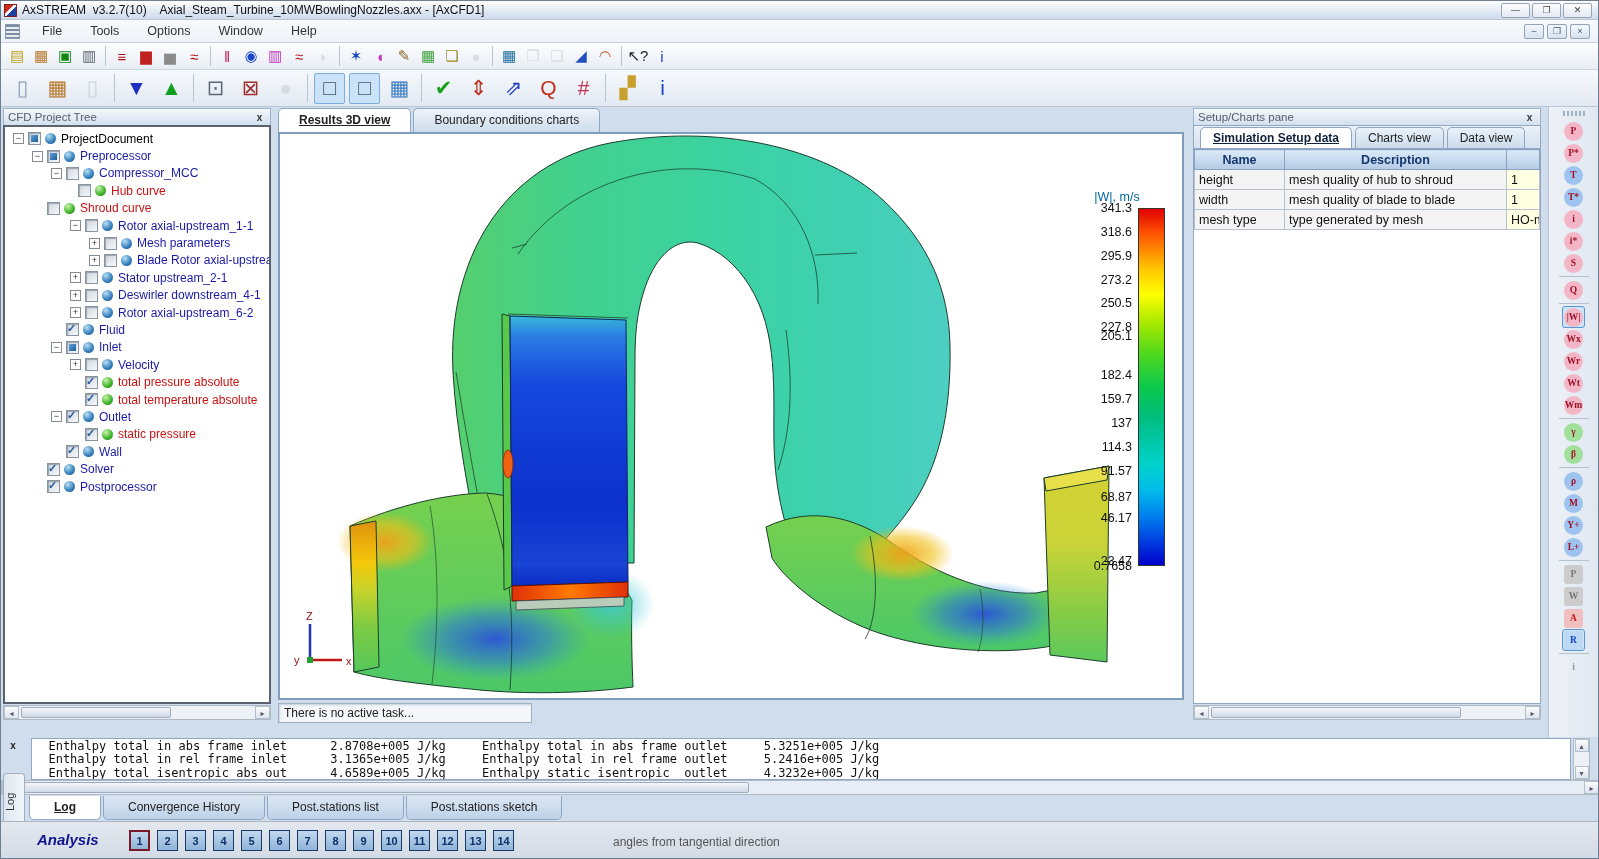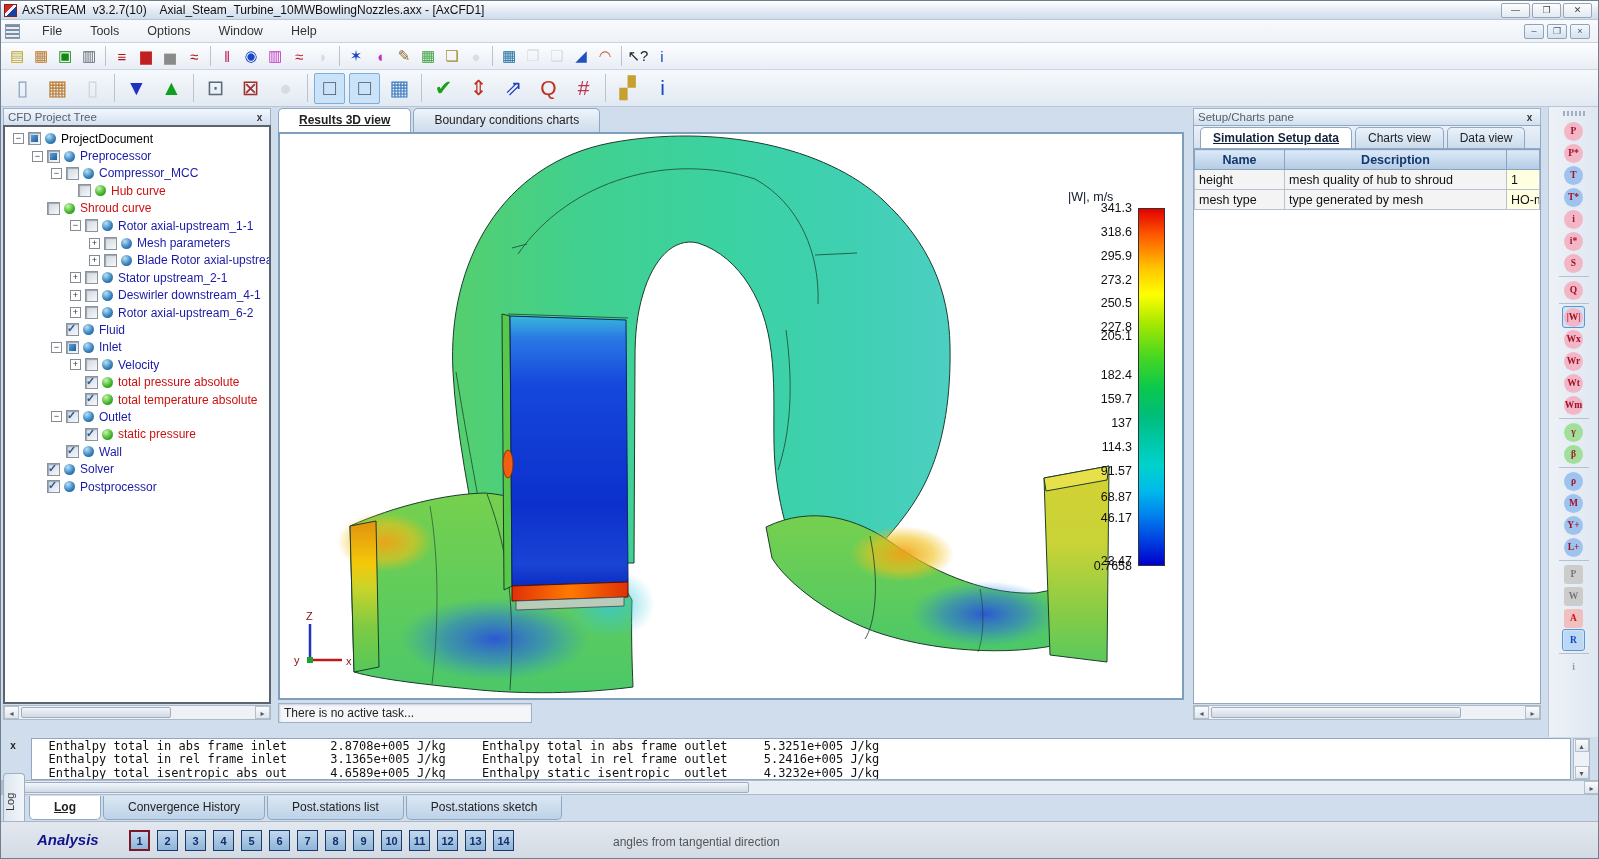--- a/index.html
+++ b/index.html
@@ -52,21 +52,21 @@
   .scroll-thumb{height:11px;background:linear-gradient(#f3f6fa,#cfd9e6);border:1px solid #9fadbe;border-radius:2px;margin:0 2px;}
 
   
   .center-tabs{position:absolute;left:277px;top:106px;height:25px;display:flex;align-items:flex-end;}
   .ctab{height:24px;padding:4px 20px 0 20px;font-size:12px;color:#222;background:linear-gradient(#eef4fb,#cddcec);border:1px solid #8fa7c0;border-bottom:none;border-radius:5px 5px 0 0;margin-right:2px;}
   .ctab.active{background:#fff;font-weight:bold;text-decoration:underline;}
   .viewport{position:absolute;left:277px;top:131px;width:906px;height:568px;background:#fff;border:2px solid #7f9dbd;overflow:hidden;}
   .statusbar{position:absolute;left:277px;top:702px;width:254px;height:20px;background:#f4f6f9;border:1px solid #9fb0c2;box-shadow:inset 1px 1px 2px #c4cfdb;font-size:12px;color:#222;padding:2px 5px;}
 
   
-  .cb-title{position:absolute;top:56px;left:788px;width:98px;text-align:left;font-size:12.5px;color:#0f172a;}
+  .cb-title{position:absolute;top:56px;left:788px;width:98px;text-align:center;font-size:12.5px;color:#0369a1;}
   .cbar{position:absolute;left:858px;top:74px;width:27px;height:358px;border:1px solid #333;
     background:linear-gradient(#e10000 0%,#ff5500 7%,#ffc800 17%,#ffff00 24%,#a8e800 32%,#4cd81e 41%,#0cc84c 50%,#00bd7a 58%,#00c9ab 66%,#00d2cc 72%,#00bbea 79%,#0082ee 86%,#0041e0 93%,#0000cd 100%);}
   .cb-label{position:absolute;width:66px;left:786px;text-align:right;font-size:12.5px;color:#111;}
 
   
   .right-panel{position:absolute;left:1192px;top:107px;width:348px;height:612px;}
   .rp-body{position:absolute;left:0;top:17px;right:0;bottom:16px;background:#fff;border:1px solid #8fa7c0;}
   .rp-tabs{display:flex;align-items:flex-end;height:23px;background:linear-gradient(#e9f0f8,#d5e2f0);padding-left:6px;border-bottom:1px solid #8fa7c0;}
   .rtab{height:21px;padding:3px 12px 0 12px;font-size:12px;color:#222;background:linear-gradient(#eaf2fa,#cbdbec);border:1px solid #8fa7c0;border-bottom:none;border-radius:5px 5px 0 0;margin-right:3px;white-space:nowrap;}
   .rtab.active{background:#fff;font-weight:bold;text-decoration:underline;color:#10203a;}
@@ -522,20 +522,25 @@
               <th></th>
             </tr>
           </thead>
         <tbody id="setup-tbody">
             <tr>
               <td>height</td>
               <td>mesh quality of hub to shroud</td>
               <td class="val">1</td>
             </tr>
             <tr>
+              <td>width</td>
+              <td>mesh quality of blade to blade</td>
+              <td class="val">1</td>
+            </tr>
+            <tr>
               <td>mesh type</td>
               <td>type generated by mesh</td>
               <td class="val">HO-me</td>
             </tr>
           </tbody>
       </table>
     </div>
     <div class="hscroll">
       <div class="scroll-arrow">◂</div>
       <div class="scroll-thumb" style="width:250px;"></div>

